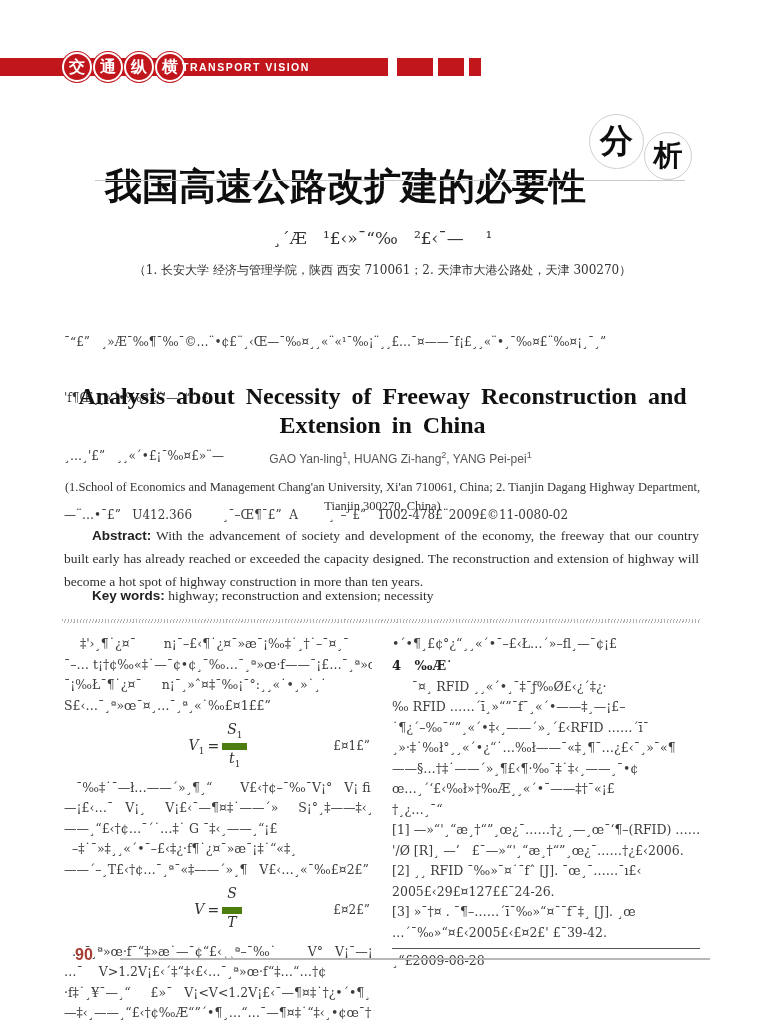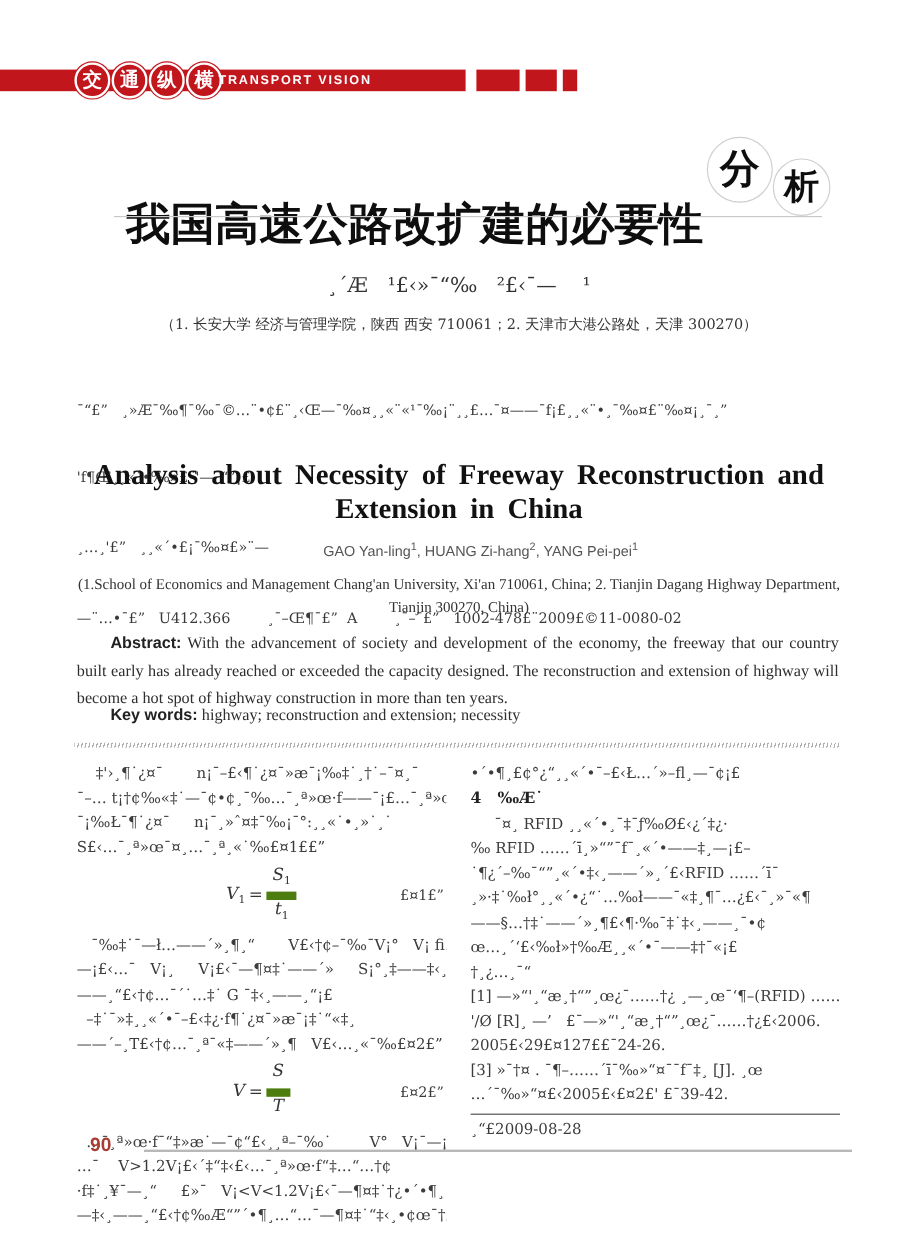--- a/index.html
+++ b/index.html
@@ -192,20 +192,21 @@
           <div class="bline">‰ RFID ……´ī¸»“”¯f¯¸«´•——‡¸—¡£–</div>
           <div class="bline">˙¶¿´–‰¯“”¸«´•‡‹¸——´»¸´£‹RFID ……´ī¯</div>
           <div class="bline">¸»·‡˙‰ł°¸¸«´•¿“˙…‰ł——¯«‡¸¶¯…¿£‹¯¸»¯«¶</div>
           <div class="bline">——§…†‡˙——´»¸¶£‹¶·‰¯‡˙‡‹¸——¸¯•¢</div>
           <div class="bline">œ…¸´‘£‹‰ł»†‰Æ¸¸«´•¯——‡†¯«¡£</div>
         </div>
       <div class="bline">†¸¿…¸¯“</div>
       <div>
           <div class="bline">[1] —»“'¸“æ¸†“”¸œ¿¯……†¿ ¸—¸œ¯‘¶–(RFID) ……¯ı†</div>
           <div class="bline">'/Ø [R]¸ —’   £¯—»“'¸“æ¸†“”¸œ¿¯……†¿£‹2006.</div>
+          <div class="bline">[2] ¸¸ RFID ¯‰»¯¤˙¯fˆ [J]. ¯œ¸¯……¯ı£‹</div>
           <div class="bline">2005£‹29£¤127££¯24-26.</div>
           <div class="bline">[3] »¯†¤ . ¯¶–……´ī¯‰»“¤¯¯f¯‡¸ [J]. ¸œ</div>
           <div class="bline">…´¯‰»“¤£‹2005£‹£¤2£' £¯39-42.</div>
         </div>
       <hr class="rc-rule">
       <div class="bline">¸“£2009-08-28</div>
     </div>
   </div>
 
   <div class="page-num">90</div>

